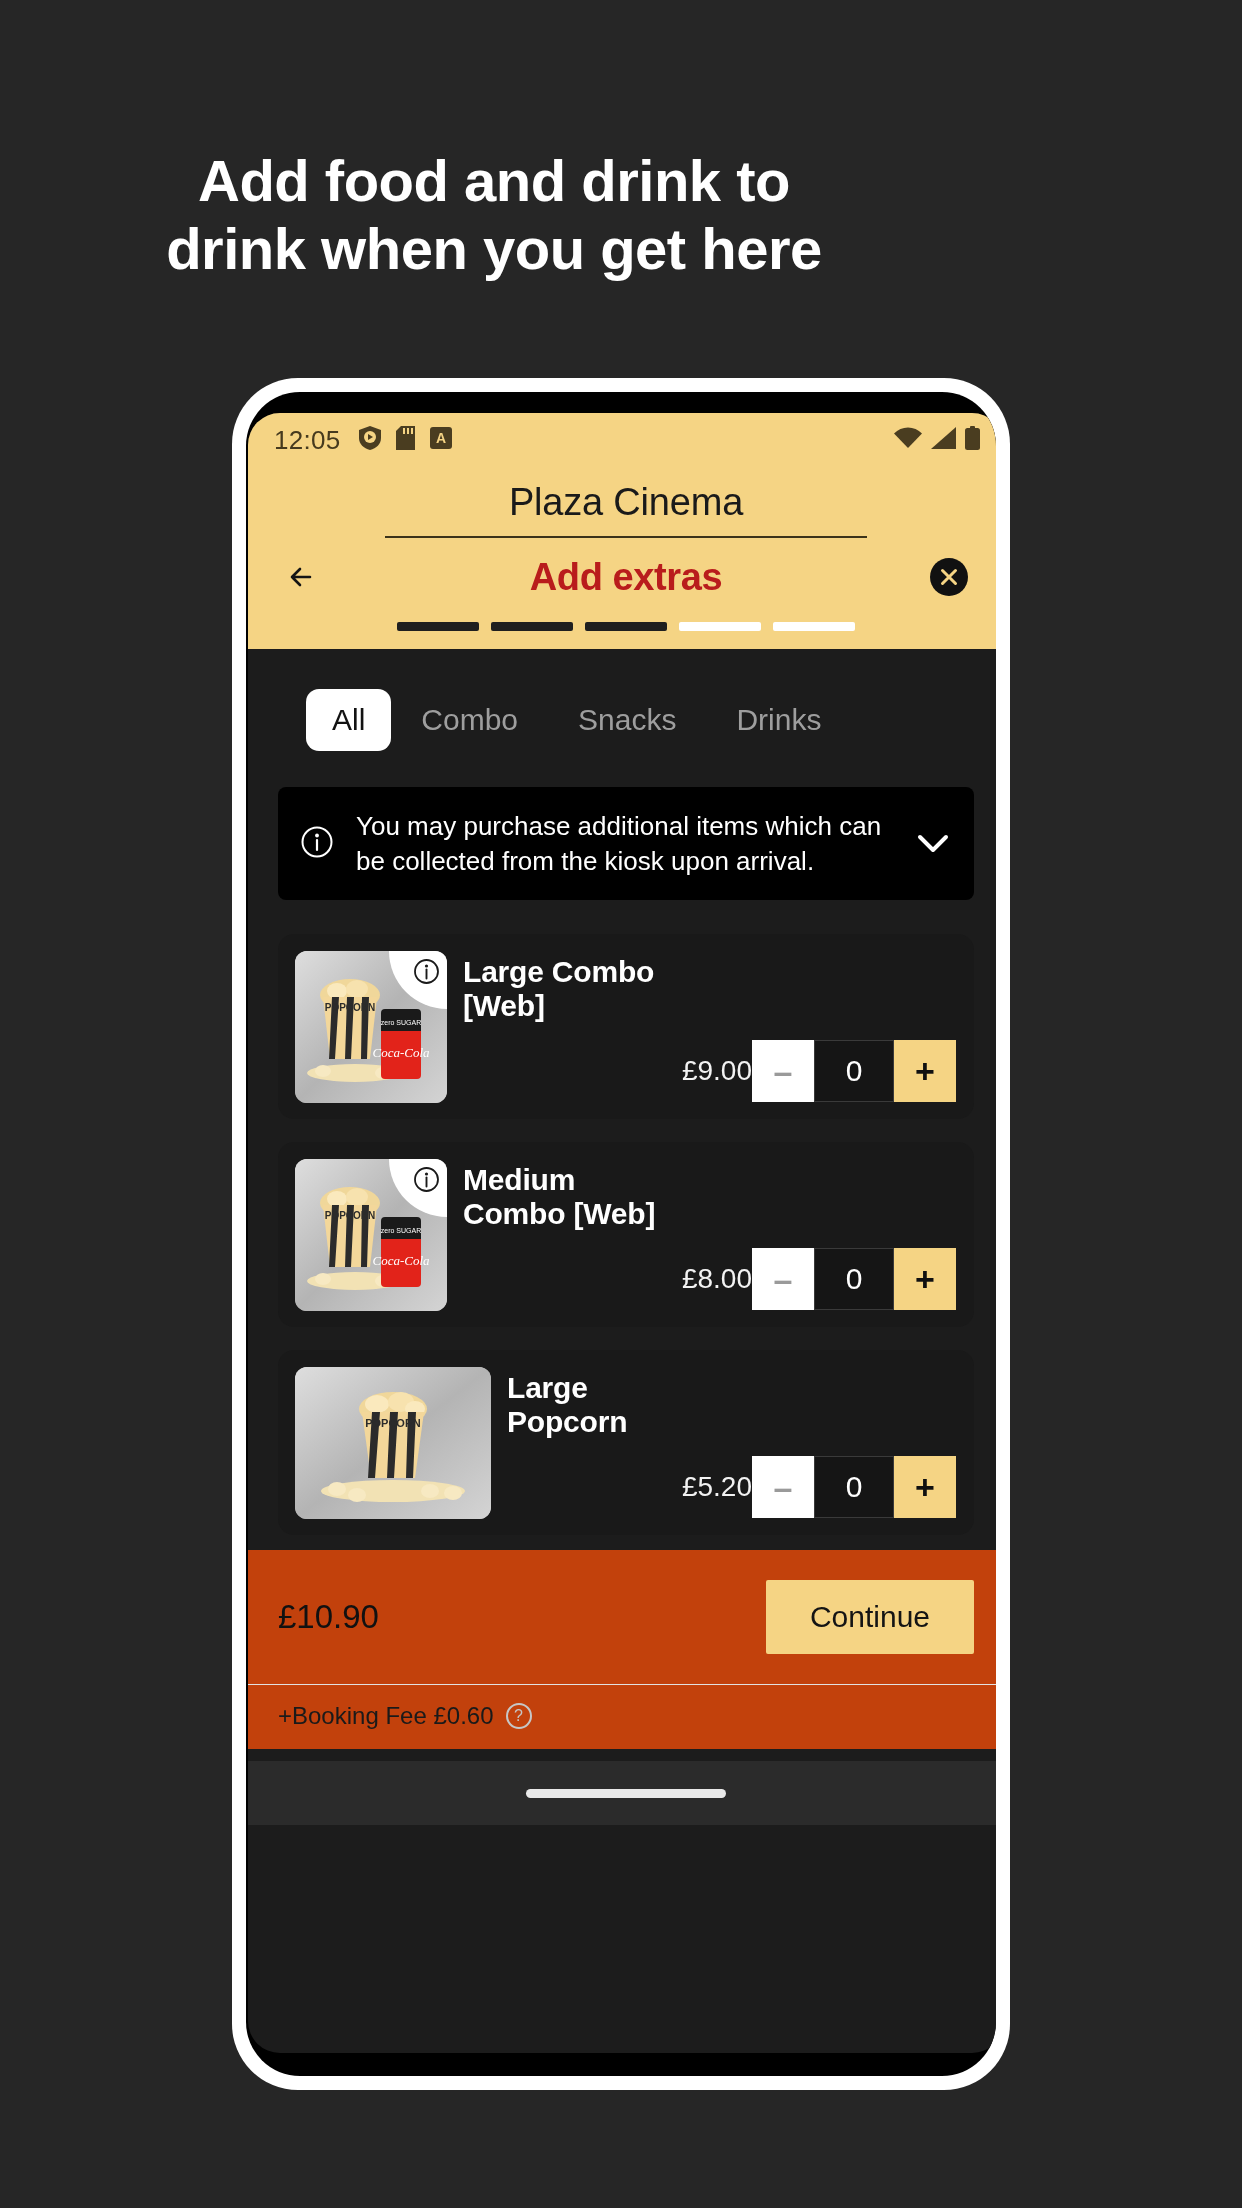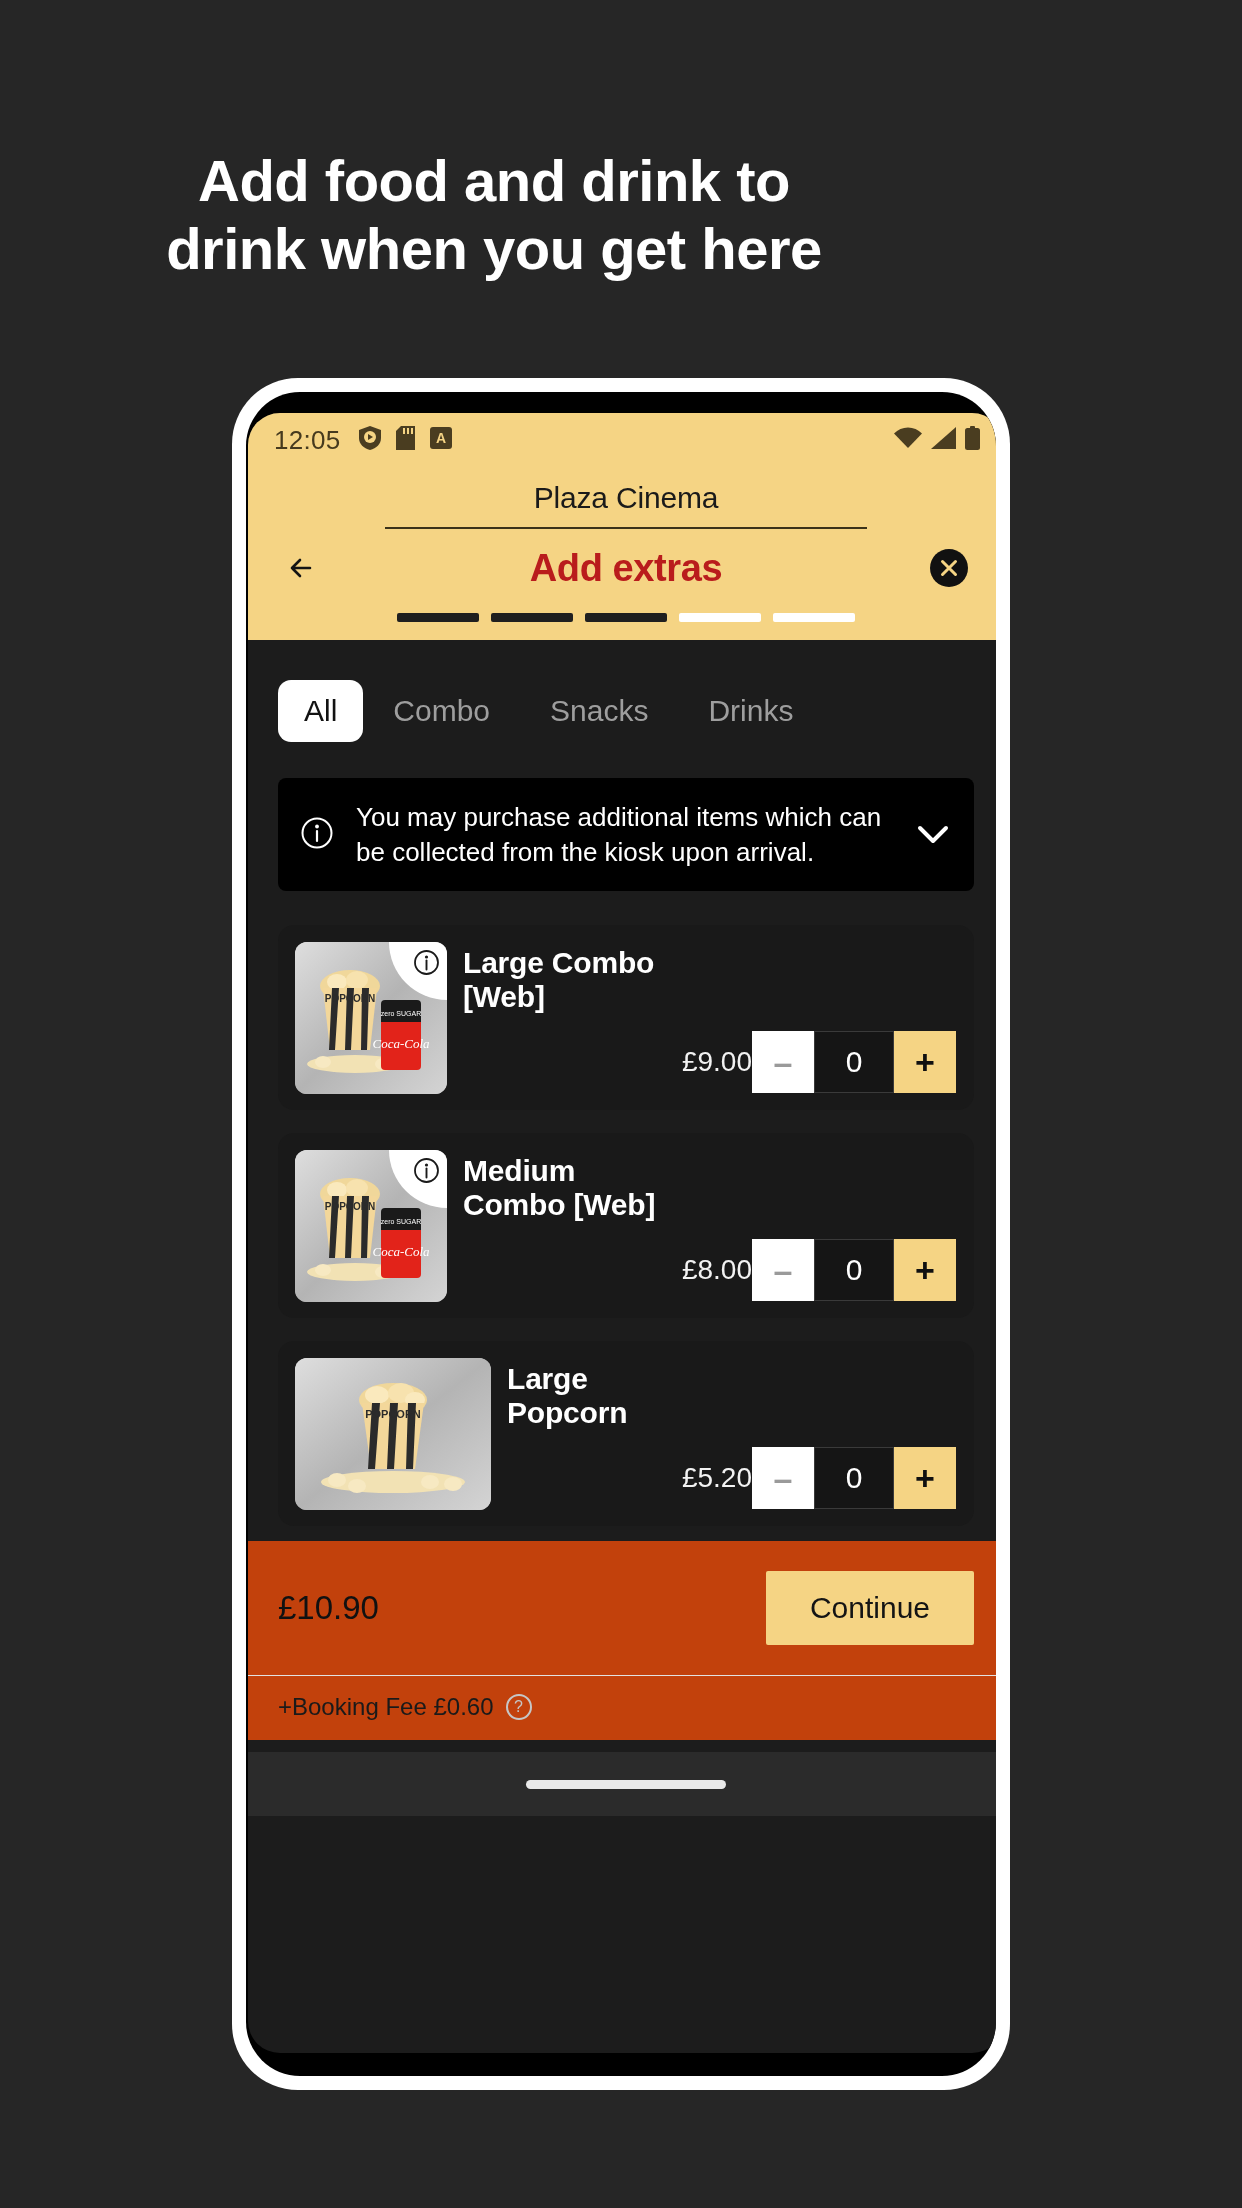--- a/index.html
+++ b/index.html
@@ -57,21 +57,21 @@
   .sb-right-icons{ display:flex; align-items:center; gap:9px; }
   .ico{ display:inline-block; }
 
   
   .header{
     background:#f5d484; position:relative;
     padding:0 0 18px 0;
   }
   .hdr-cinema{
     text-align:center; color:#1a1a1a;
-    font-size:30px; font-weight:normal;
+    font-size:38px; font-weight:normal;
     padding:14px 0 12px 0; letter-spacing:-0.2px;
   }
   .hdr-rule{
     height:2px; background:#3b3219;
     margin:0 auto; width:482px;
   }
   .hdr-row{
     display:flex; align-items:center; justify-content:space-between;
     padding:16px 32px 8px 32px;
   }
@@ -100,20 +100,21 @@
     padding:0;
     height:1112px;
     position:relative;
     overflow:hidden;
   }
 
   
   .tabs{
     display:flex; align-items:center; gap:0;
     padding:40px 30px 0 30px;
+    margin-left:28px;
   }
   .tab{
     font-size:30px; color:#9e9e9e;
     padding:14px 26px; border-radius:13px;
     white-space:nowrap;
   }
   .tab.active{
     background:#ffffff; color:#121212; font-weight:normal;
   }
   .tab:not(.active){ padding:14px 30px; }

